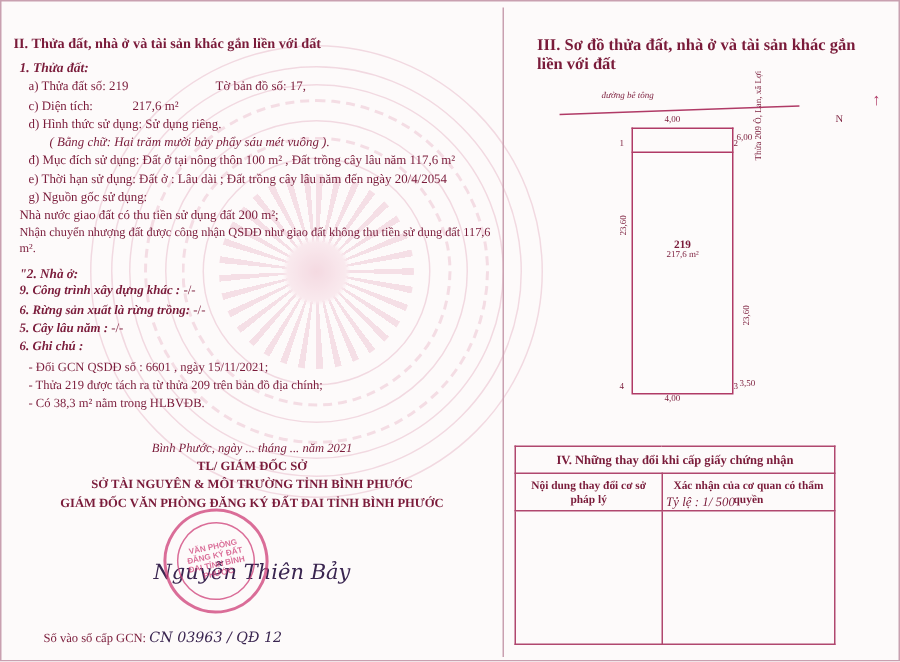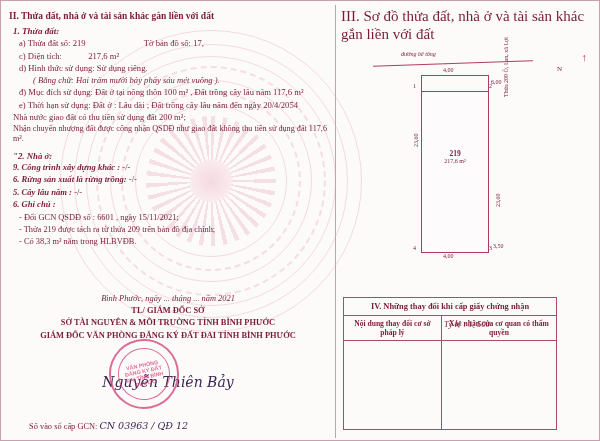--- a/index.html
+++ b/index.html
@@ -54,21 +54,21 @@
   }
   .right{
     position:absolute;left:334px;top:0;width:266px;height:441px;
     padding:6px 8px 0 6px;box-sizing:border-box;
   }
   .vline{
     position:absolute;left:334px;top:4px;width:1px;height:433px;background:#c9a0b0;
   }
 
   h2.sec{
-    font-size:9.5px;font-weight:bold;margin:4px 0 4px 0;line-height:1.2;
+    font-size:9.5px;font-weight:bold;margin:18px 0 4px 0;line-height:1.2;
   }
   .sub{font-size:9px;font-style:italic;font-weight:bold;margin:0 0 2px 4px;}
   .ln{font-size:8.6px;margin:1.5px 0 1.5px 10px;line-height:1.25;position:relative;z-index:2;}
   .ital{font-style:italic;}
   .small{font-size:8.2px;}
   .ln-wide{margin-left:4px;}
   .grp-title{font-size:8.8px;font-weight:bold;font-style:italic;margin:3px 0 1px 4px;}
 
   .blockB{margin-top:6px;}
   .blockB .ln{margin-left:4px;font-style:italic;font-weight:bold;font-size:8.6px;}
@@ -142,21 +142,21 @@
     position:absolute;left:8px;top:296px;width:214px;border-collapse:collapse;
     font-size:7.6px;
   }
   table.changes th,table.changes td{
     border:1px solid #b0476e;padding:3px 2px;text-align:center;vertical-align:top;
   }
   table.changes th.hdr{
     font-weight:bold;font-size:8.4px;padding:4px 2px;
   }
   table.changes td.cell{height:82px;}
-  .r-title{font-size:15px;font-weight:normal;margin:0;line-height:1.2;}
+  .r-title{font-size:11px;font-weight:bold;margin:17px;line-height:1.2;}
 </style>
 </head>
 <body>
 
 <div class="page">
 
   <div class="drum">
     <div class="ring" style="width:300px;height:300px;"></div>
     <div class="ring" style="width:272px;height:272px;"></div>
     <div class="ring" style="width:248px;height:248px;"></div>
@@ -199,20 +199,21 @@
     <div class="ln">
       <span>đ) Mục đích sử dụng:</span>
       <span>Đất ở tại nông thôn 100 m² , Đất trồng cây lâu năm 117,6 m²</span>
     </div>
 
     <div class="ln">
       <span>e) Thời hạn sử dụng:</span>
       <span>Đất ở : Lâu dài ; Đất trồng cây lâu năm đến ngày 20/4/2054</span>
     </div>
 
+    <div class="ln">g) Nguồn gốc sử dụng:</div>
     <div class="ln ln-wide">Nhà nước giao đất có thu tiền sử dụng đất 200 m²;</div>
     <div class="ln ln-wide small">Nhận chuyển nhượng đất được công nhận QSDĐ như giao đất không thu tiền sử dụng đất 117,6 m².</div>
 
     <div class="blockB">
       <div class="grp-title">"2. Nhà ở:</div>
 
       <div class="ln">
         <span>9. Công trình xây dựng khác :</span>
         <span class="dash-val">-/-</span>
       </div>

